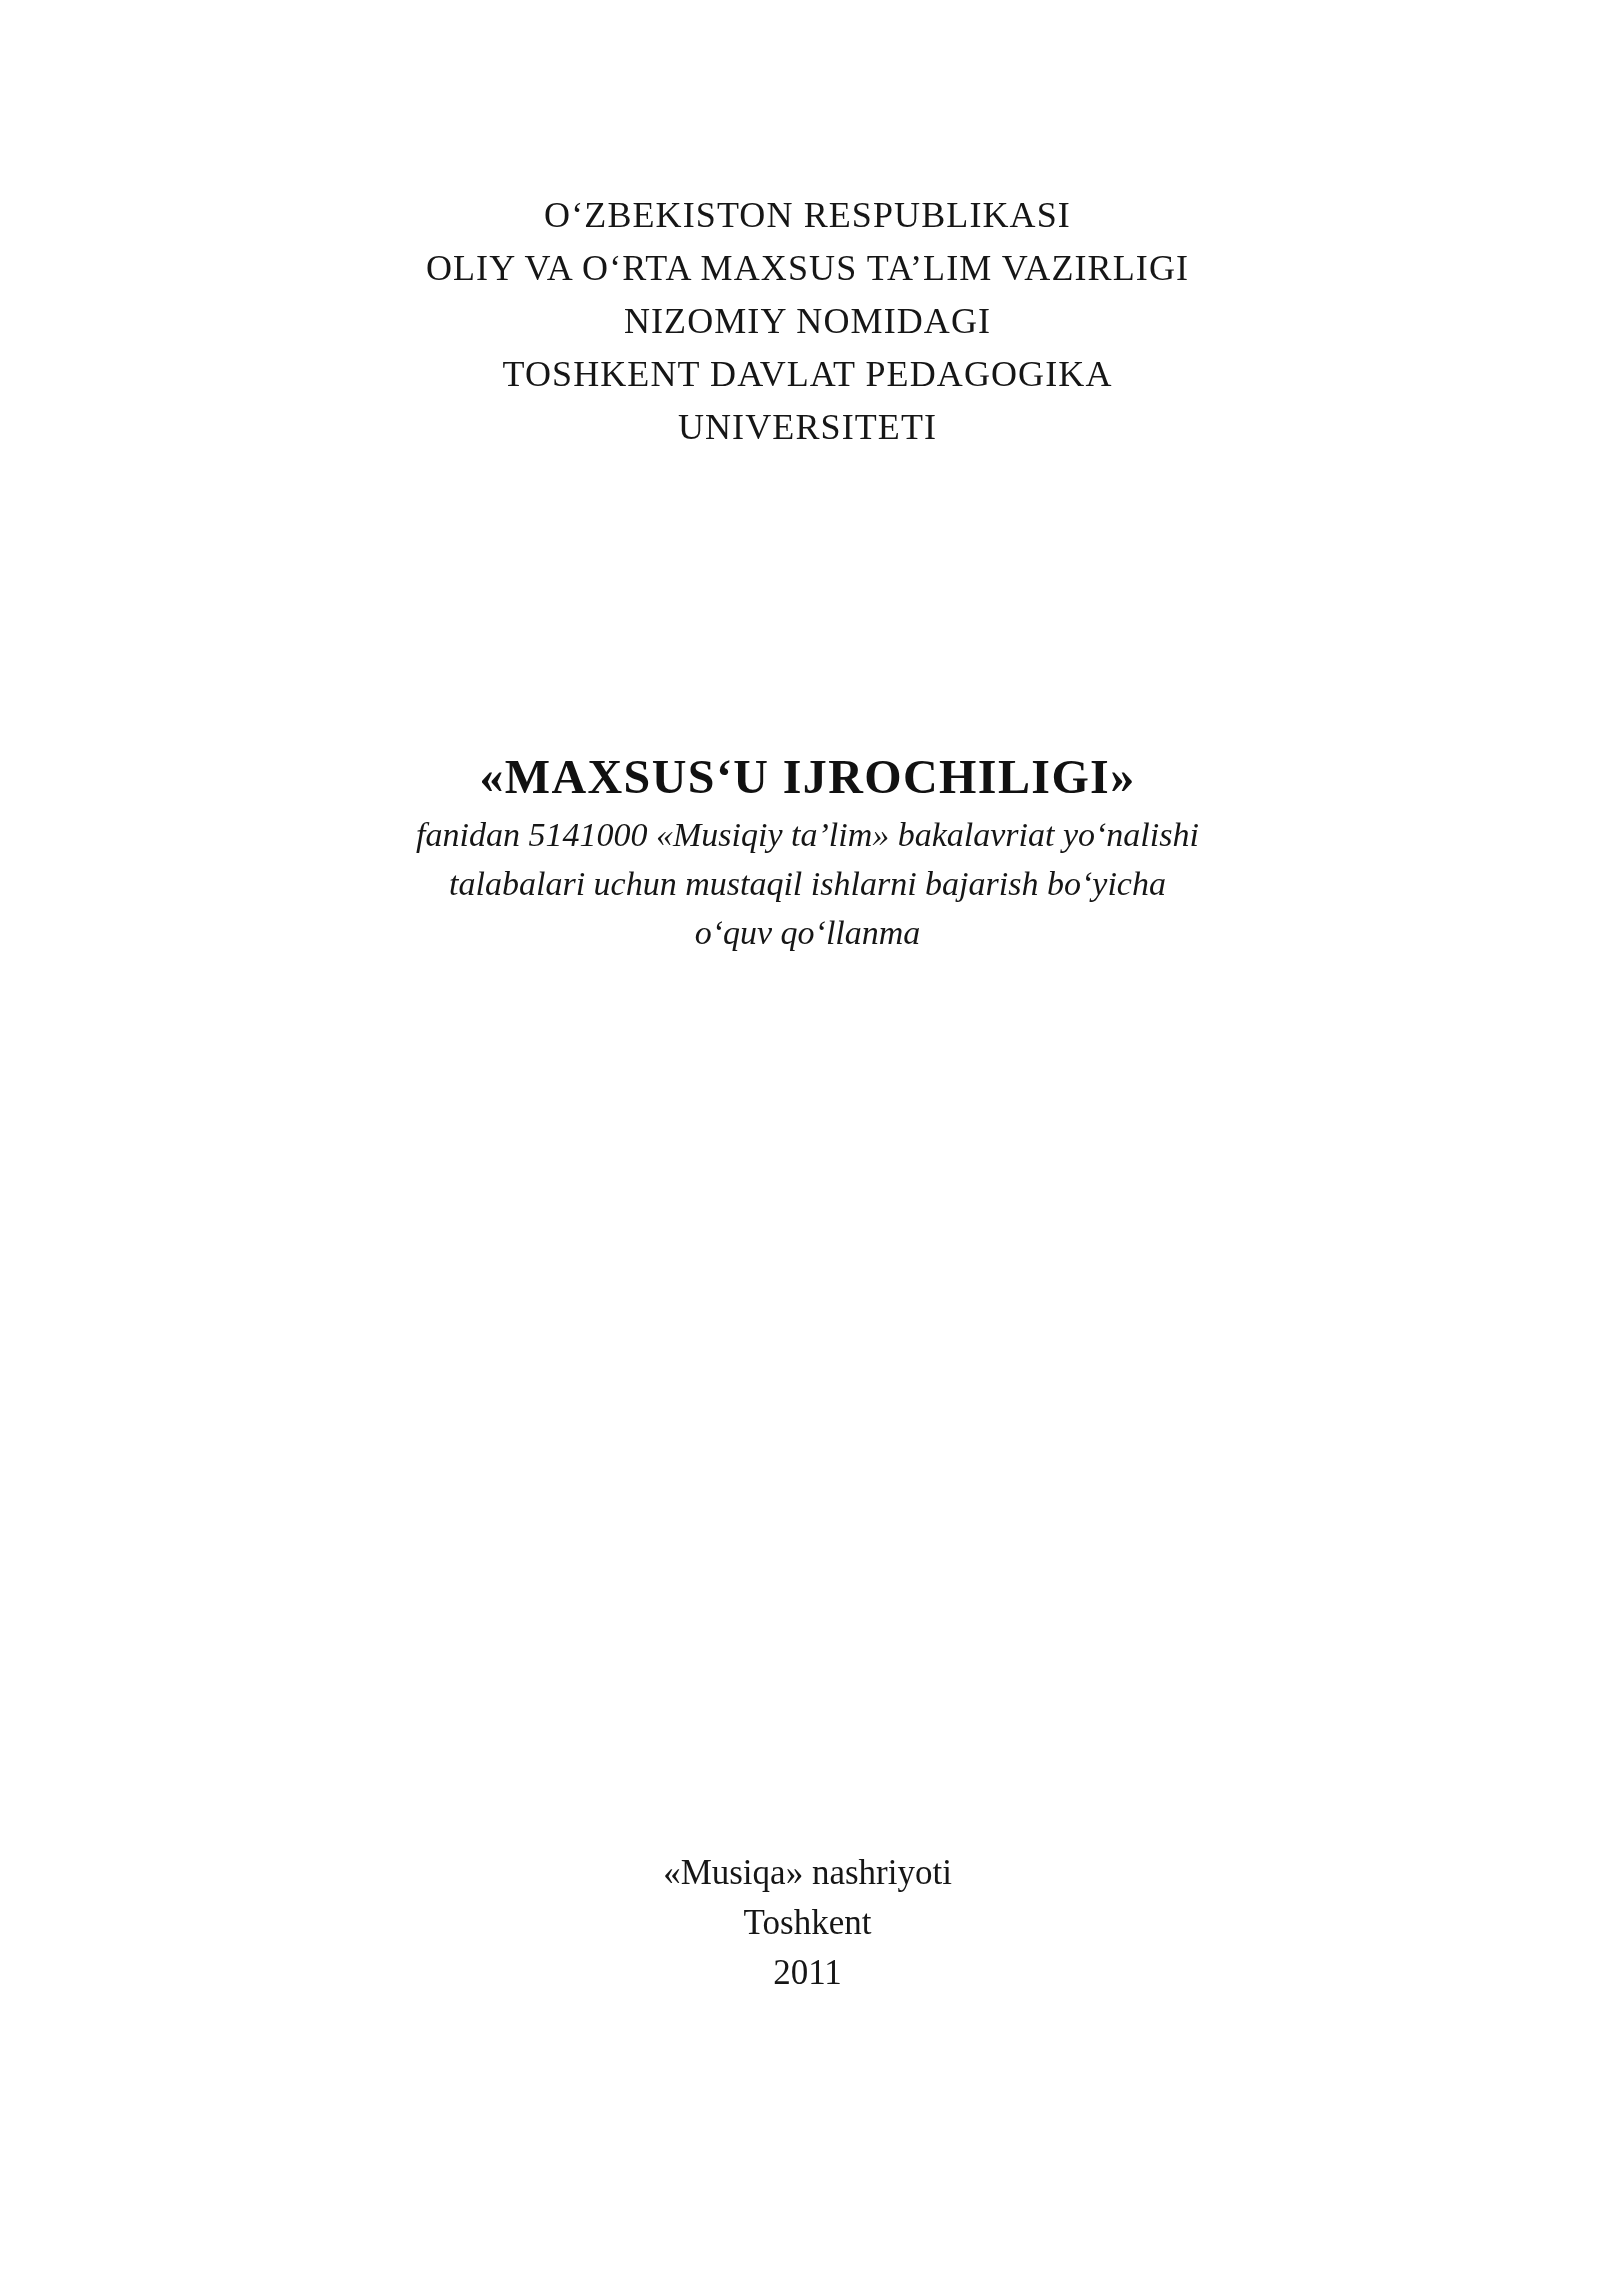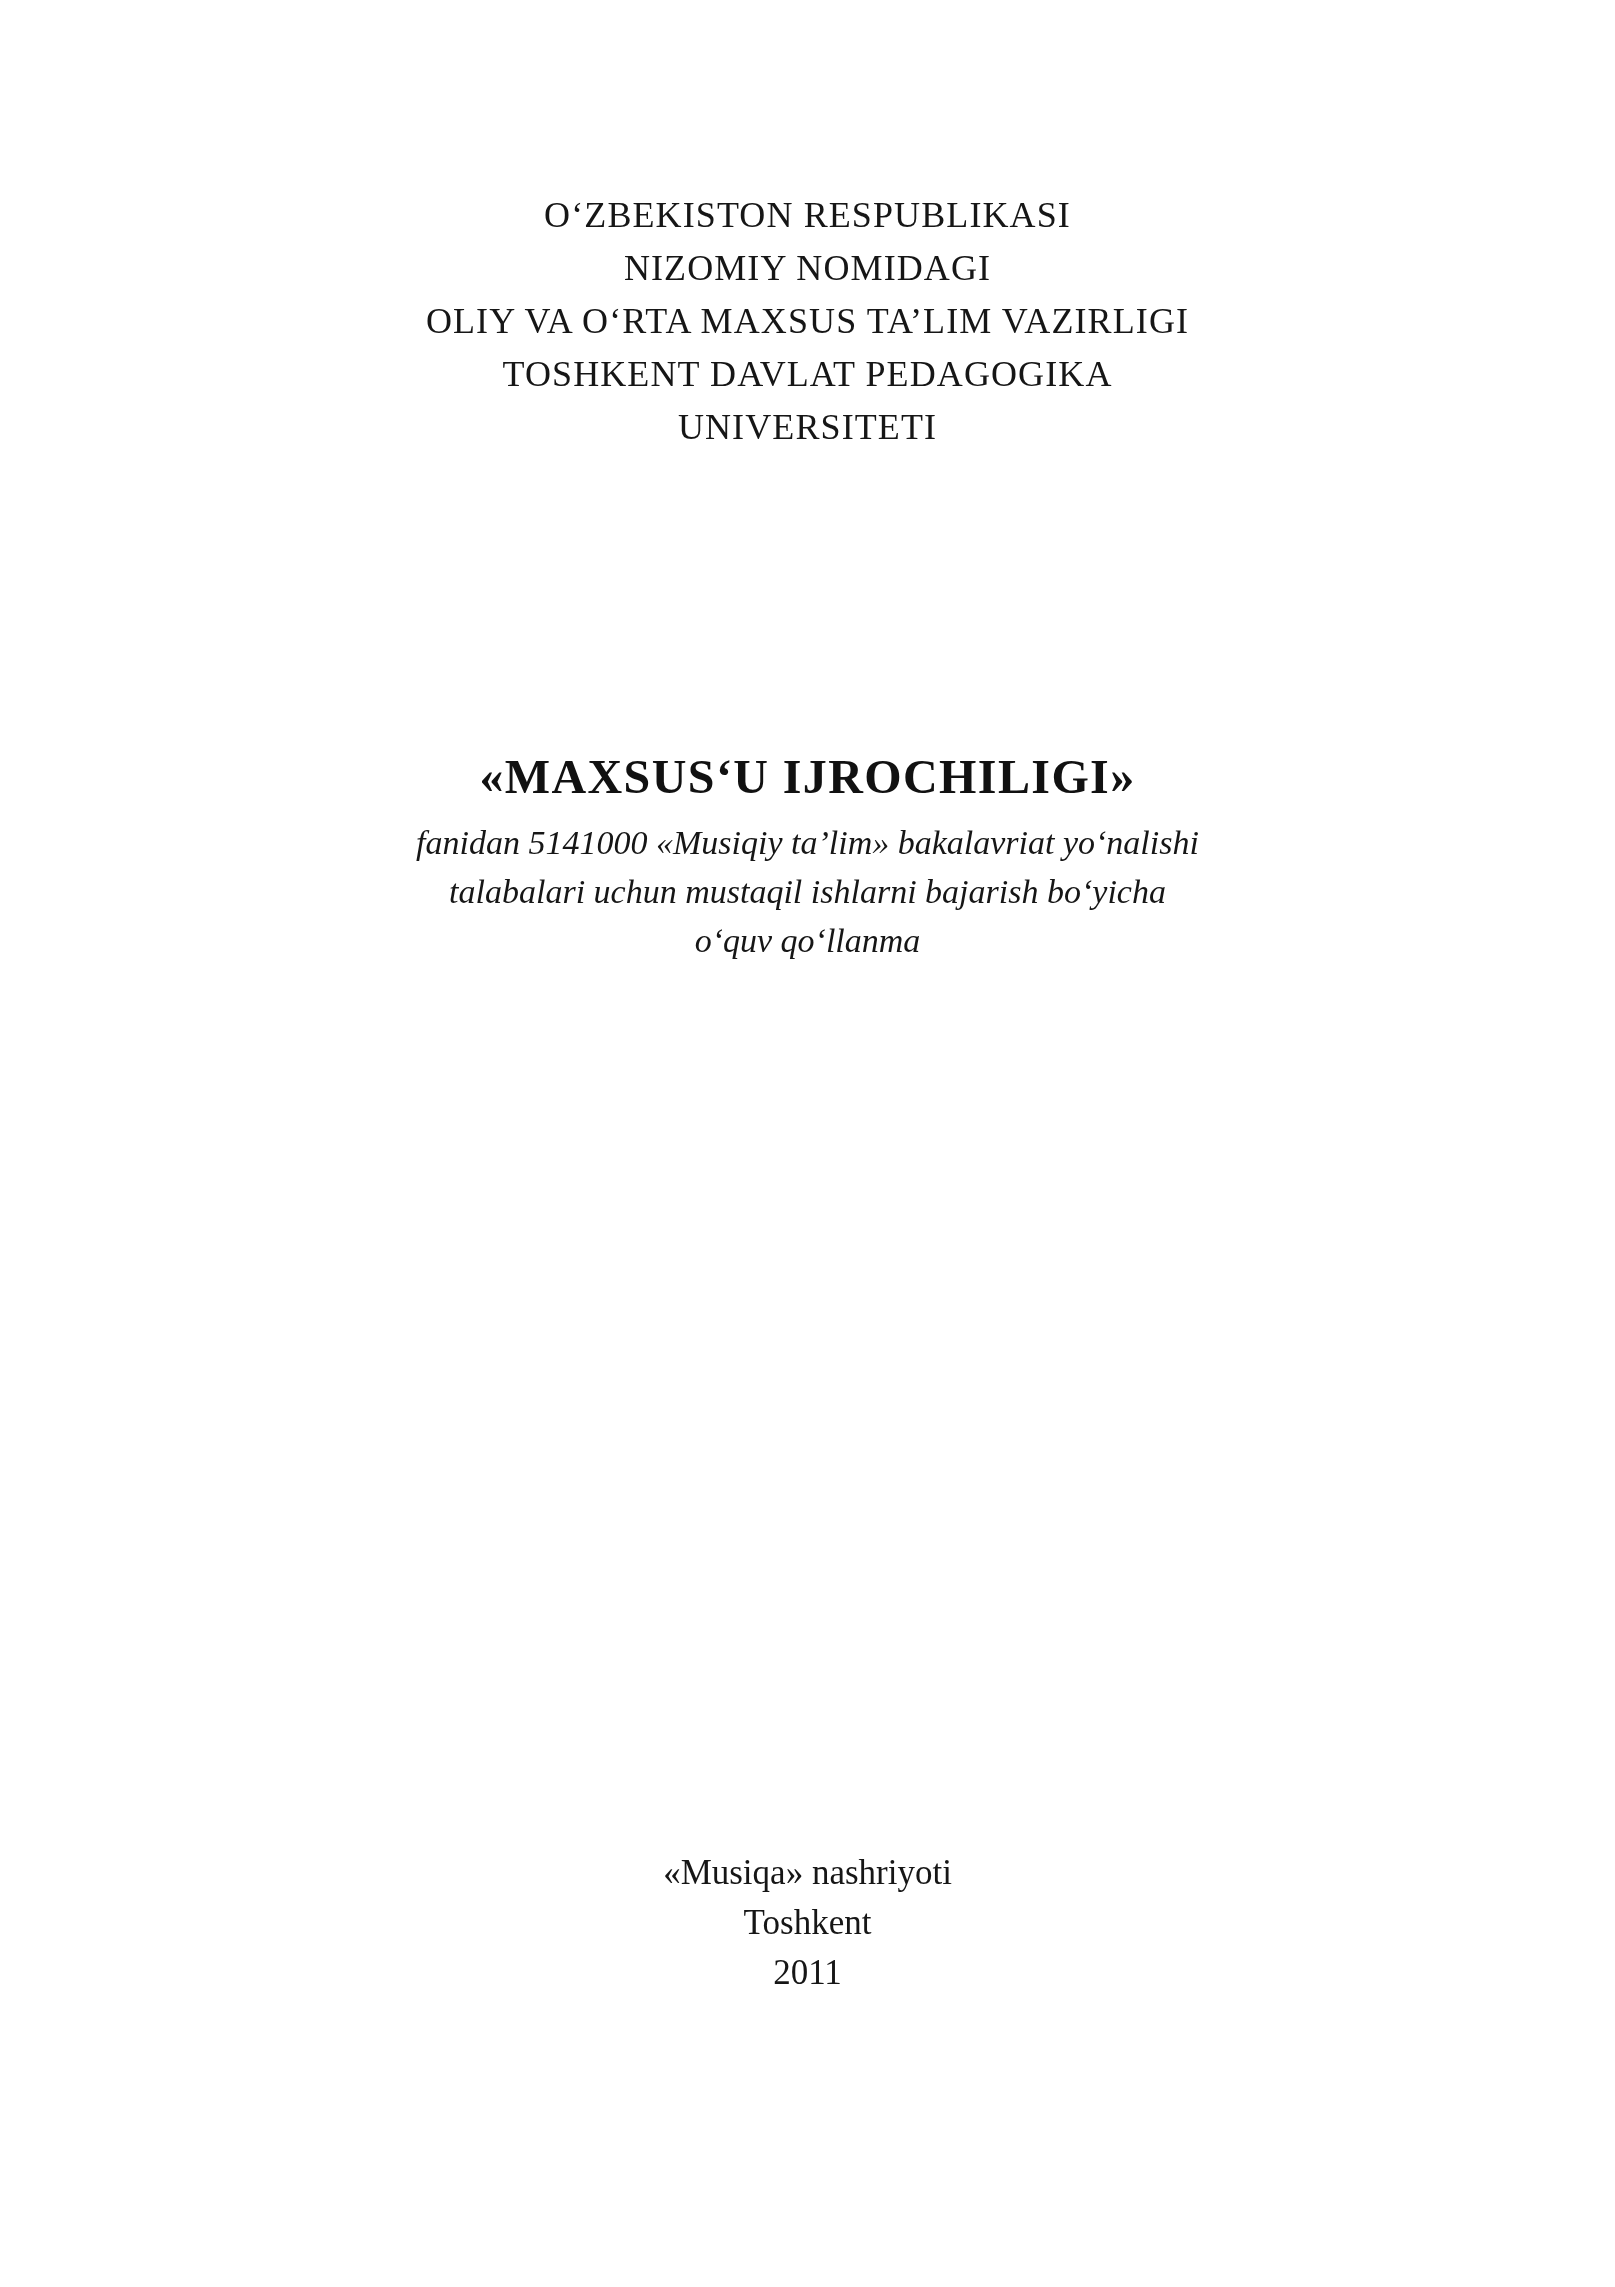--- a/index.html
+++ b/index.html
@@ -55,21 +55,21 @@
     letter-spacing: 1.4px;
     line-height: 57px;
     color: #111111;
   }
   .subtitle {
     font-family: "Liberation Serif", serif;
     font-style: italic;
     font-size: 34px;
     line-height: 49px;
     color: #161616;
-    margin-top: 13px;
+    margin-top: 5px;
   }
   .subtitle .sub-line {
     display: block;
     white-space: nowrap;
   }
 
   
   .imprint {
     position: absolute;
     top: 1837px;
@@ -85,22 +85,22 @@
     color: #161616;
   }
 </style>
 </head>
 <body>
 
 <div class="page">
 
   <div class="institution">
     <div class="line">O‘ZBEKISTON  RESPUBLIKASI</div>
+    <div class="line">OLIY VA O‘RTA MAXSUS TA’LIM VAZIRLIGI</div>
     <div class="line">NIZOMIY  NOMIDAGI</div>
-    <div class="line">OLIY VA O‘RTA MAXSUS TA’LIM VAZIRLIGI</div>
     <div class="line">TOSHKENT  DAVLAT  PEDAGOGIKA</div>
     <div class="line">UNIVERSITETI</div>
   </div>
 
   <div class="title-block">
     <div class="main-title">«MAXSUS‘U   IJROCHILIGI»</div>
     <div class="subtitle">
       <span class="sub-line">fanidan 5141000 «Musiqiy ta’lim» bakalavriat yo‘nalishi</span>
       <span class="sub-line">talabalari uchun mustaqil ishlarni bajarish bo‘yicha</span>
       <span class="sub-line">o‘quv  qo‘llanma</span>

